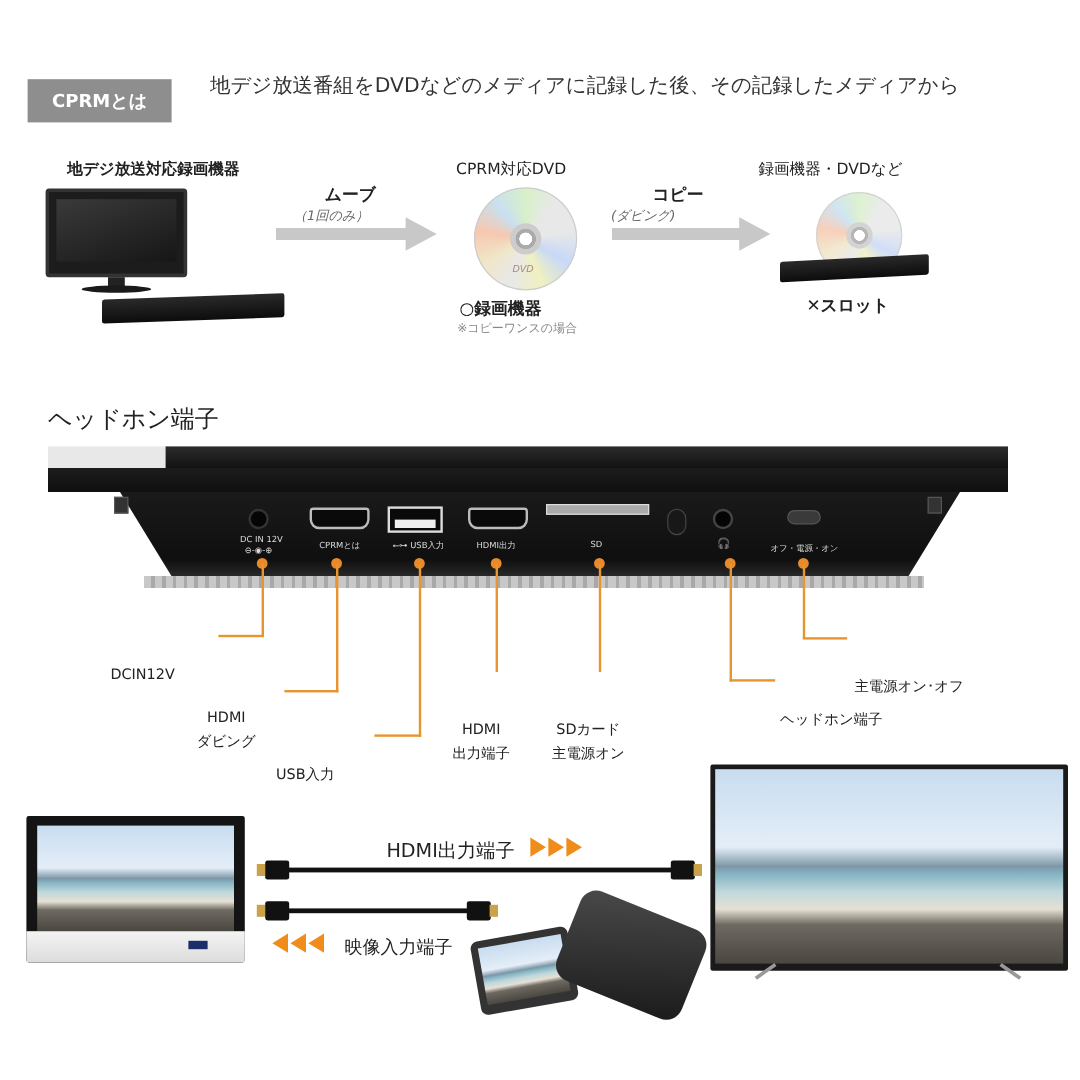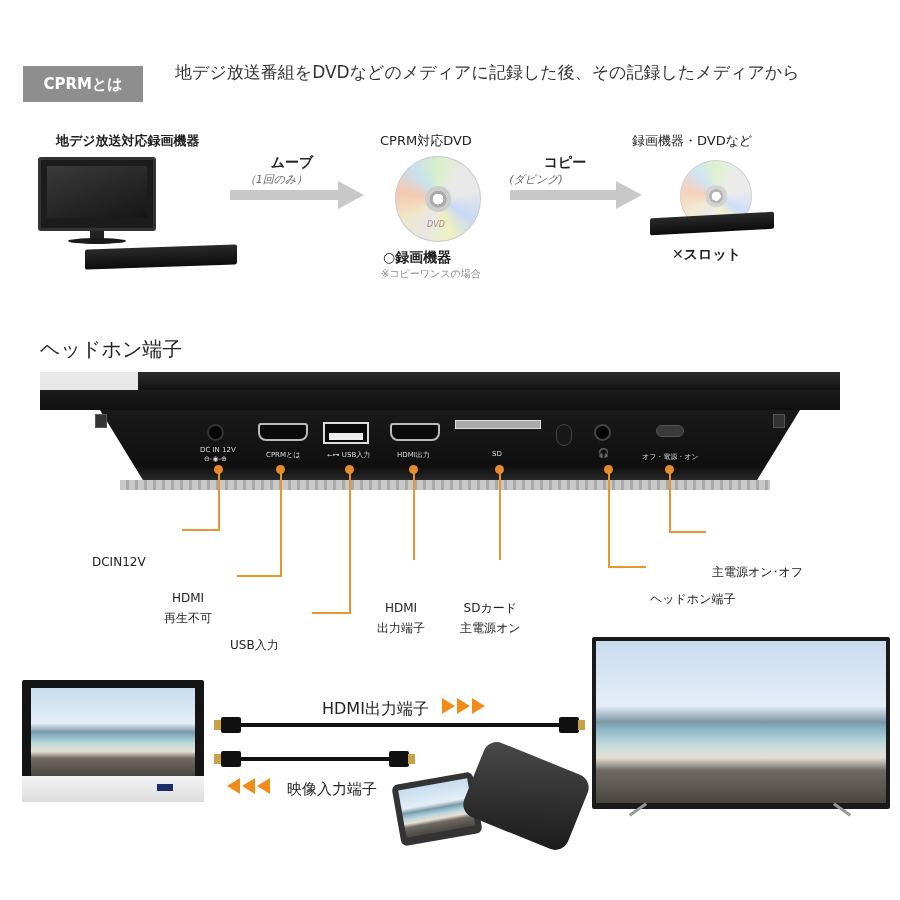--- a/index.html
+++ b/index.html
@@ -155,21 +155,21 @@
 <div class="abs lead" style="left:608px; top:470px; width:2px; height:98px;"></div>
 <div class="abs lead" style="left:608px; top:566px; width:38px; height:2px;"></div>
 
 <div class="abs dot" style="left:665px; top:465px;"></div>
 <div class="abs lead" style="left:669px; top:470px; width:2px; height:62px;"></div>
 <div class="abs lead" style="left:669px; top:531px; width:37px; height:2px;"></div>
 
 <div class="abs callout" style="left:92px; top:520px;">DCIN12V</div>
 <div class="abs callout" style="left:164px; top:556px;">
   <div>HDMI</div>
-  <div>再生不可</div>
+  <div>ダビング</div>
 </div>
 <div class="abs callout" style="left:230px; top:603px;">USB入力</div>
 <div class="abs callout" style="left:377px; top:566px;">
   <div>HDMI</div>
   <div>出力端子</div>
 </div>
 <div class="abs callout" style="left:460px; top:566px;">
   <div>SDカード</div>
   <div>主電源オン</div>
 </div>

